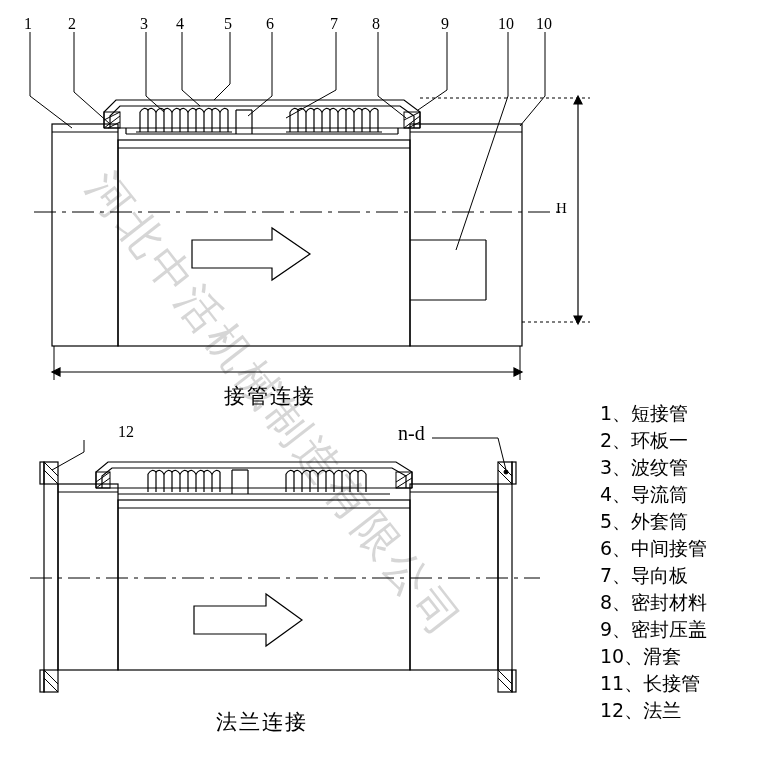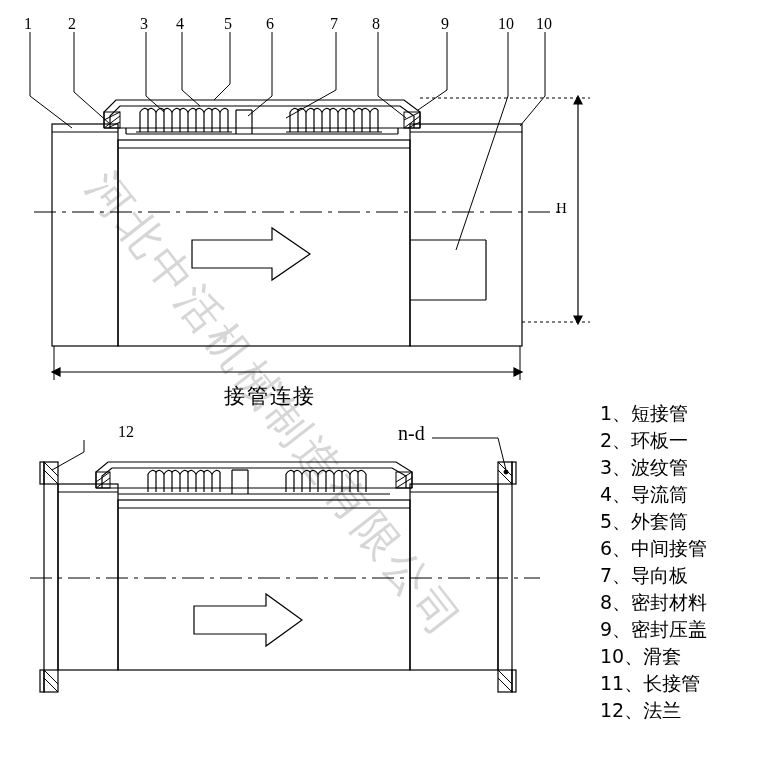--- a/index.html
+++ b/index.html
@@ -284,20 +284,21 @@
   <div class="callout-num" style="left:441px; top:16px;">9</div>
   <div class="callout-num" style="left:498px; top:16px;text-align:center;">10</div>
   <div class="callout-num" style="left:536px; top:16px;">10</div>
 
   <div class="callout-num" style="left:72px; top:424px;margin-left:46px;">12</div>
 
   <div class="dimlabel" style="left:556px; top:200px;">H</div>
   <div class="nd-label" style="left:398px; top:422px;">n-d</div>
 
   <div class="caption" style="left:224px; top:382px;">接管连接</div>
+  <div class="caption" style="left:216px; top:708px;">法兰连接</div>
 
   <div class="legend">
     <div class="legend-item">1、短接管</div>
     <div class="legend-item">2、环板一</div>
     <div class="legend-item">3、波纹管</div>
     <div class="legend-item">4、导流筒</div>
     <div class="legend-item">5、外套筒</div>
     <div class="legend-item">6、中间接管</div>
     <div class="legend-item">7、导向板</div>
     <div class="legend-item">8、密封材料</div>

